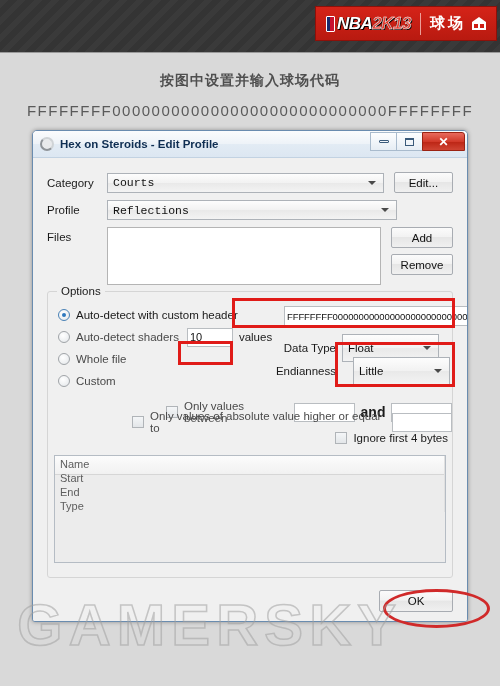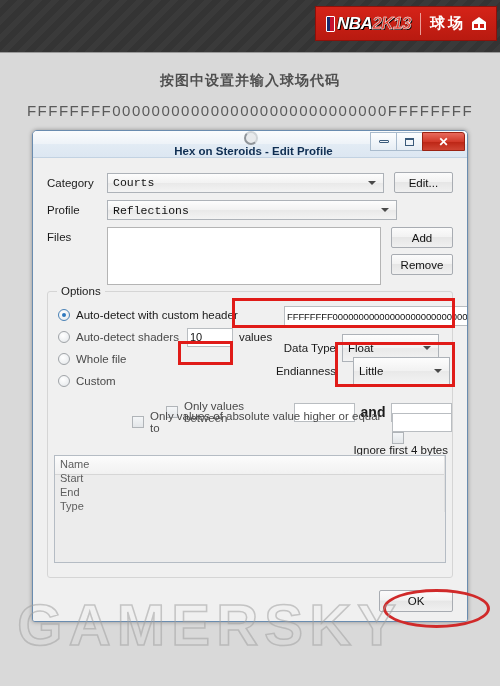--- a/index.html
+++ b/index.html
@@ -99,21 +99,20 @@
     box-shadow: 0 0 4px rgba(0,0,0,.35);
     overflow: hidden;
   }
   #titlebar {
     height: 27px;
     background: linear-gradient(180deg,#fbfcfd 0%,#eef3f8 48%,#e2ebf4 52%,#dce7f2 100%);
     border-bottom: 1px solid #c2d2e2;
     display: flex; align-items: center;
     padding-left: 7px;
     position: relative;
-    flex-direction: column;
   }
   .win-icon {
     width: 14px; height: 14px; margin-right: 6px;
     border-radius: 50%;
     border: 2px solid #8f9499;
     border-top-color: #cfd3d6;
     border-right-color: #cfd3d6;
     background: #e8eaec;
   }
   #win-title {
@@ -277,21 +276,21 @@
   #between-field-2 { width: 62px; }
 
   #abs-row {
     position: absolute; left: 84px; top: 118px;
     display: flex; align-items: center;
   }
   #abs-field { width: 62px; margin-left: 6px; }
 
   #ignore-row {
     position: absolute; right: 4px; top: 140px;
-    display: flex; align-items: center; flex-direction: column;
+    display: flex; align-items: center;
   }
 
   #results-table {
     position: absolute; left: 6px; right: 6px; top: 163px;
     height: 108px;
     border: 1px solid #b5bcc4;
     background: #ececec;
   }
   #table-head {
     display: flex;

